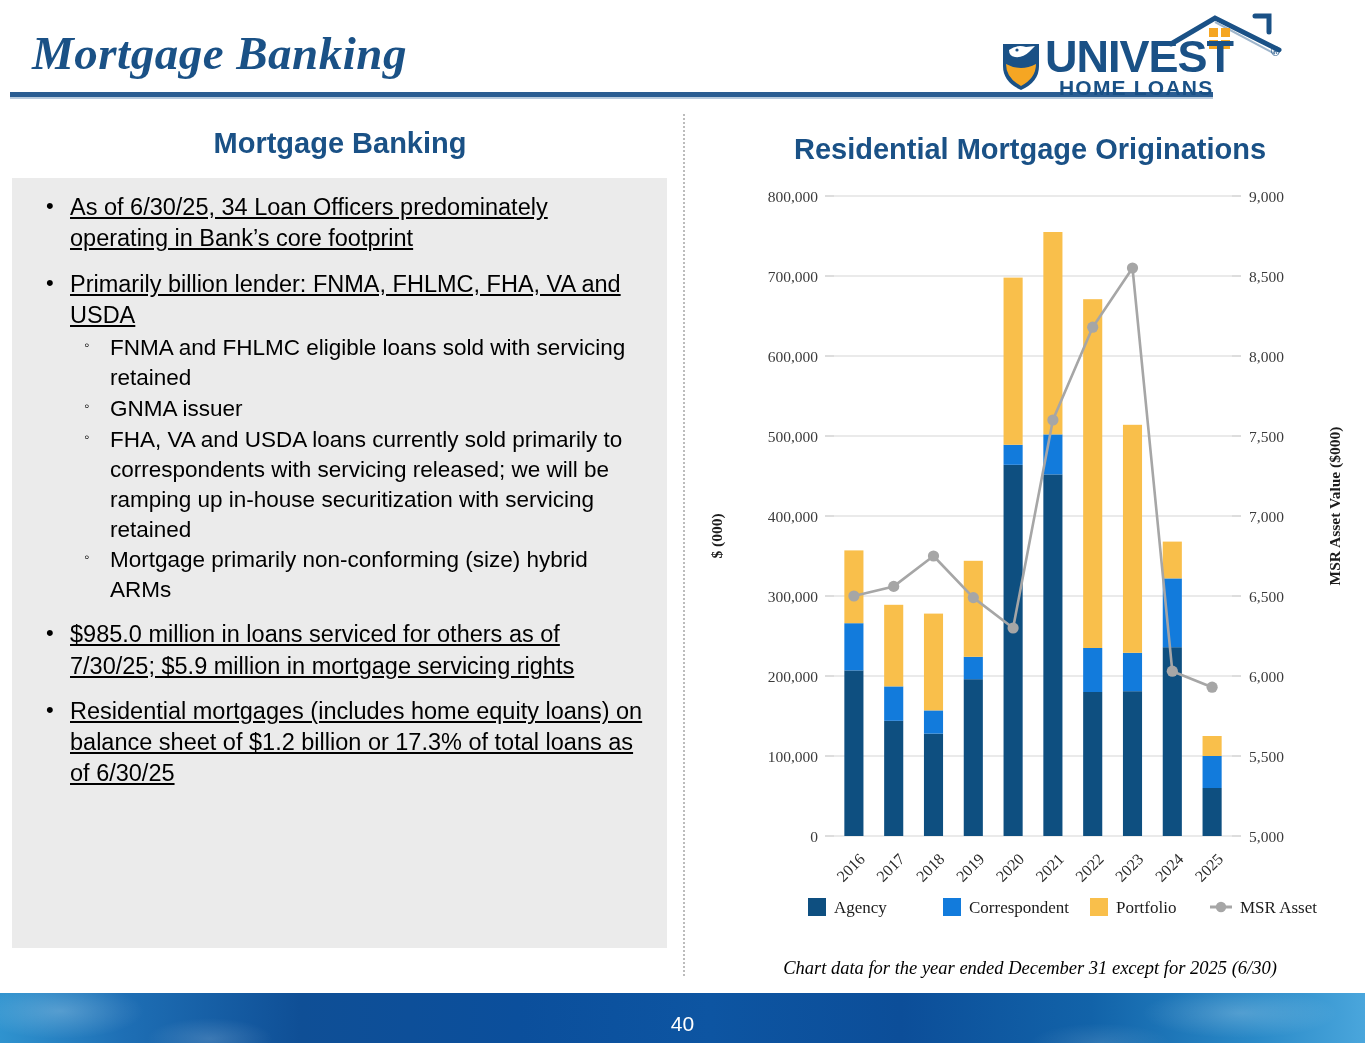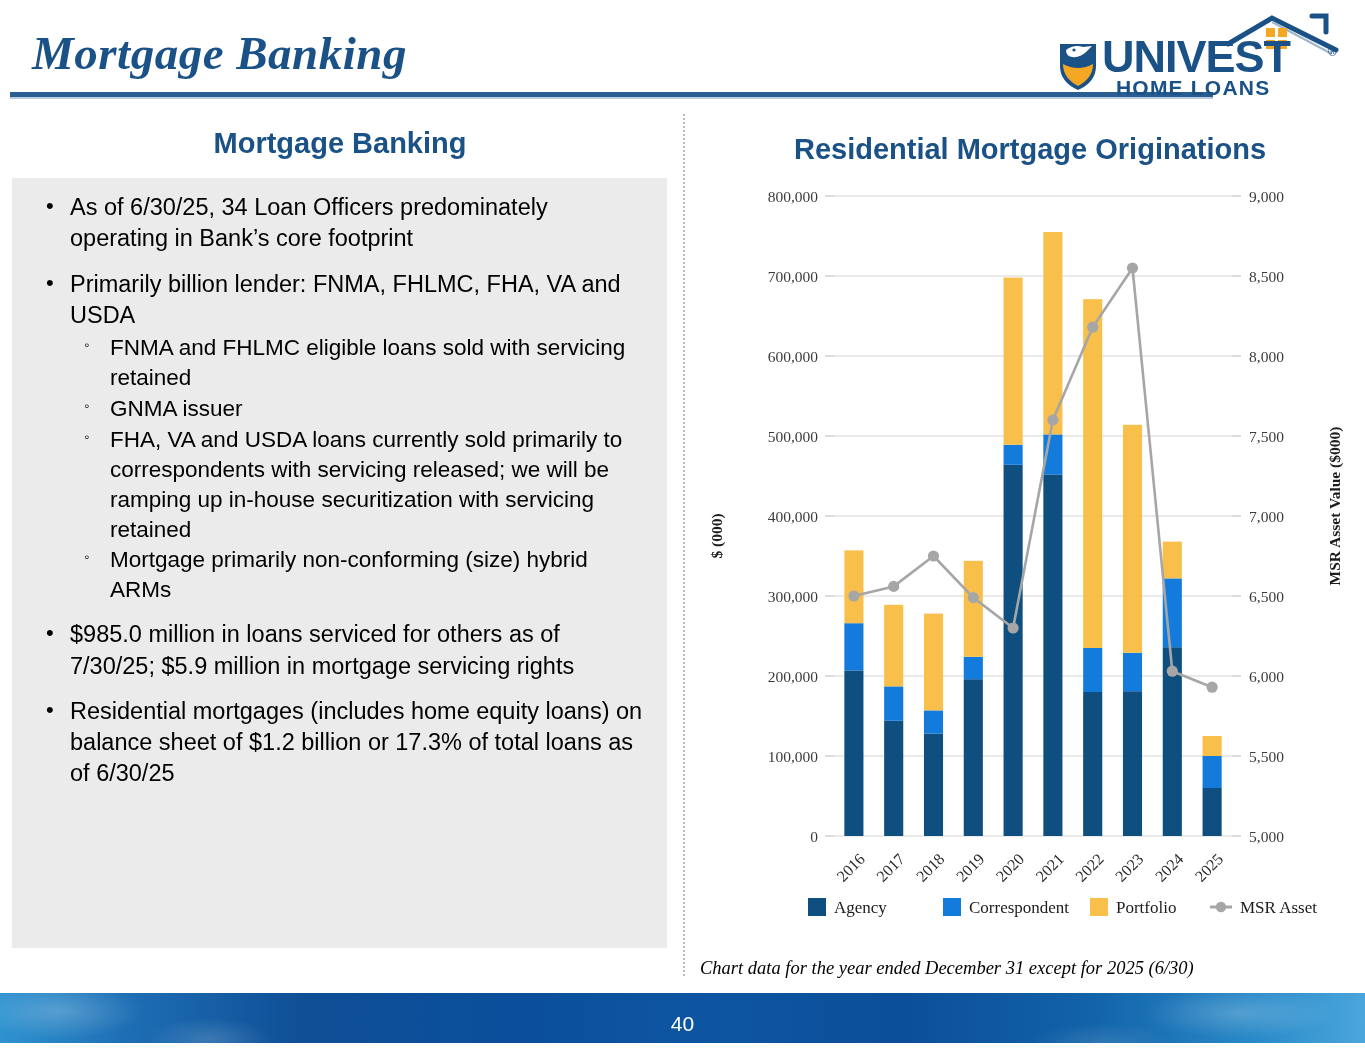--- a/index.html
+++ b/index.html
@@ -20,21 +20,21 @@
   .title-rule{
     position:absolute;left:10px;top:92px;width:1203px;height:5px;
     background:#2a5d92;
   }
   .title-rule-shadow{
     position:absolute;left:10px;top:97px;width:1203px;height:2px;
     background:#b9cbdd;
   }
 
   
-  .logo{position:absolute;left:1050px;top:10px;width:300px;height:92px;}
+  .logo{position:absolute;left:993px;top:10px;width:300px;height:92px;}
   .logo svg{display:block;}
 
   
   .col-divider{
     position:absolute;left:683px;top:114px;width:0;height:862px;
     border-left:2px dotted #bcbcbc;
   }
 
   .left-head,.right-head{
     position:absolute;text-align:center;
@@ -47,40 +47,40 @@
   
   .bullets{
     position:absolute;left:12px;top:178px;width:655px;height:770px;
     background:#ebebeb;box-sizing:border-box;padding:14px 16px 10px 10px;
   }
   ul.lvl1{list-style:none;margin:0;padding:0;}
   ul.lvl1>li{
     position:relative;padding-left:48px;margin-bottom:14px;
     font-size:23.5px;line-height:1.33;color:#000;
   }
-  ul.lvl1>li>.btxt{display:block;}
+  ul.lvl1>li>.btxt{display:block;text-decoration:underline;}
   ul.lvl1>li>.bul{
     position:absolute;left:24px;top:-1px;font-size:22px;line-height:1.33;
   }
   ul.lvl2{list-style:none;margin:2px 0 0 0;padding:0;}
   ul.lvl2>li{
     position:relative;padding-left:40px;margin-bottom:1px;
     font-size:22.5px;line-height:1.33;color:#000;
   }
   ul.lvl2>li>.bul2{
     position:absolute;left:14px;top:1px;font-size:15px;line-height:1.45;
   }
 
   
   .chart{position:absolute;left:700px;top:176px;width:660px;height:800px;}
   .chart svg{display:block;}
 
   
   .footnote{
-    position:absolute;left:700px;top:958px;width:660px;
+    position:absolute;left:700px;top:958px;width:660px;text-align:center;
     font-family:"Liberation Serif",serif;font-style:italic;font-size:18.5px;color:#000;
   }
 
   
   .footer{
     position:absolute;left:0;top:993px;width:1365px;height:50px;
     background:linear-gradient(90deg,#2f93cf 0%,#1e6fb5 9%,#0f4f96 22%,#0b4f9c 38%,
                #0d55a2 52%,#0c4e99 66%,#1263a9 80%,#2a8ac8 92%,#4aa6dc 100%);
     overflow:hidden;
   }

